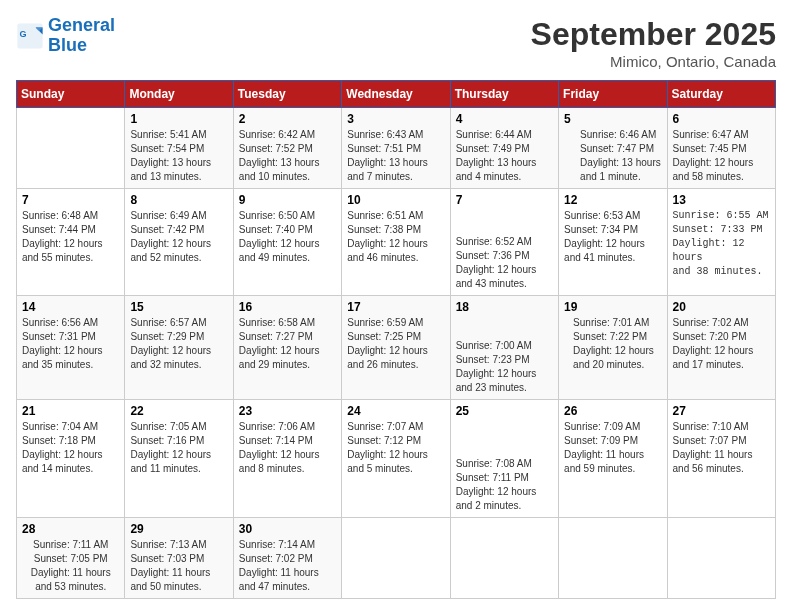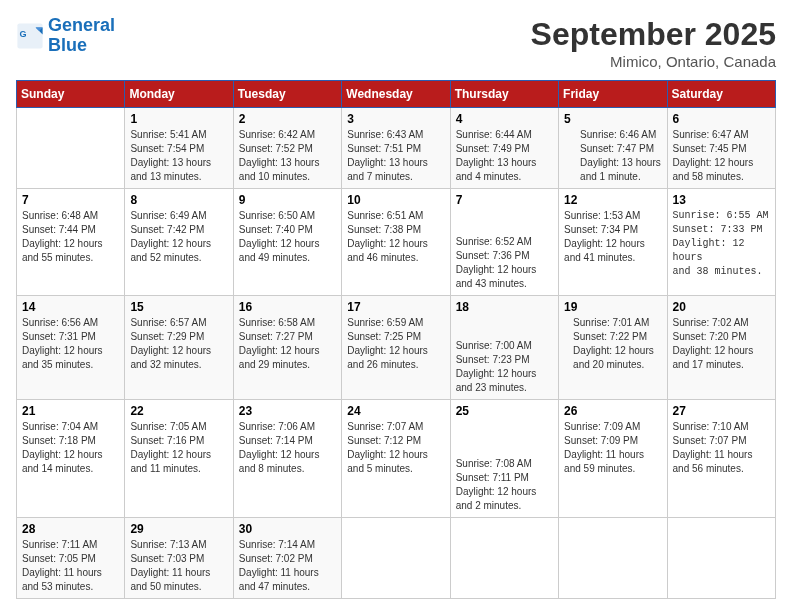--- a/index.html
+++ b/index.html
@@ -197,21 +197,21 @@
         </td>
         <td>
           <span class="day-num">7</span>
           <div class="day-info" style="white-space: pre-line; margin-top: 28px;">Sunrise: 6:52 AM
 Sunset: 7:36 PM
 Daylight: 12 hours
 and 43 minutes.</div>
         </td>
         <td>
           <span class="day-num">12</span>
-          <div class="day-info" style="white-space: pre-line;">Sunrise: 1:53 AM
+          <div class="day-info" style="white-space: pre-line;">Sunrise: 6:53 AM
 Sunset: 7:34 PM
 Daylight: 12 hours
 and 41 minutes.</div>
         </td>
         <td>
           <span class="day-num">13</span>
           <div class="day-info" style="white-space: pre-line; font-family: Liberation Mono, monospace;">Sunrise: 6:55 AM
 Sunset: 7:33 PM
 Daylight: 12 hours
 and 38 minutes.</div>
@@ -315,21 +315,21 @@
           <span class="day-num">27</span>
           <div class="day-info" style="white-space: pre-line;">Sunrise: 7:10 AM
 Sunset: 7:07 PM
 Daylight: 11 hours
 and 56 minutes.</div>
         </td>
       </tr>
       <tr>
         <td>
           <span class="day-num">28</span>
-          <div class="day-info" style="white-space: pre-line;">Sunrise: 7:11 AM
+          <div class="day-info" style="white-space: pre-line; text-align: center;">Sunrise: 7:11 AM
 Sunset: 7:05 PM
 Daylight: 11 hours
 and 53 minutes.</div>
         </td>
         <td>
           <span class="day-num">29</span>
           <div class="day-info" style="white-space: pre-line;">Sunrise: 7:13 AM
 Sunset: 7:03 PM
 Daylight: 11 hours
 and 50 minutes.</div>

